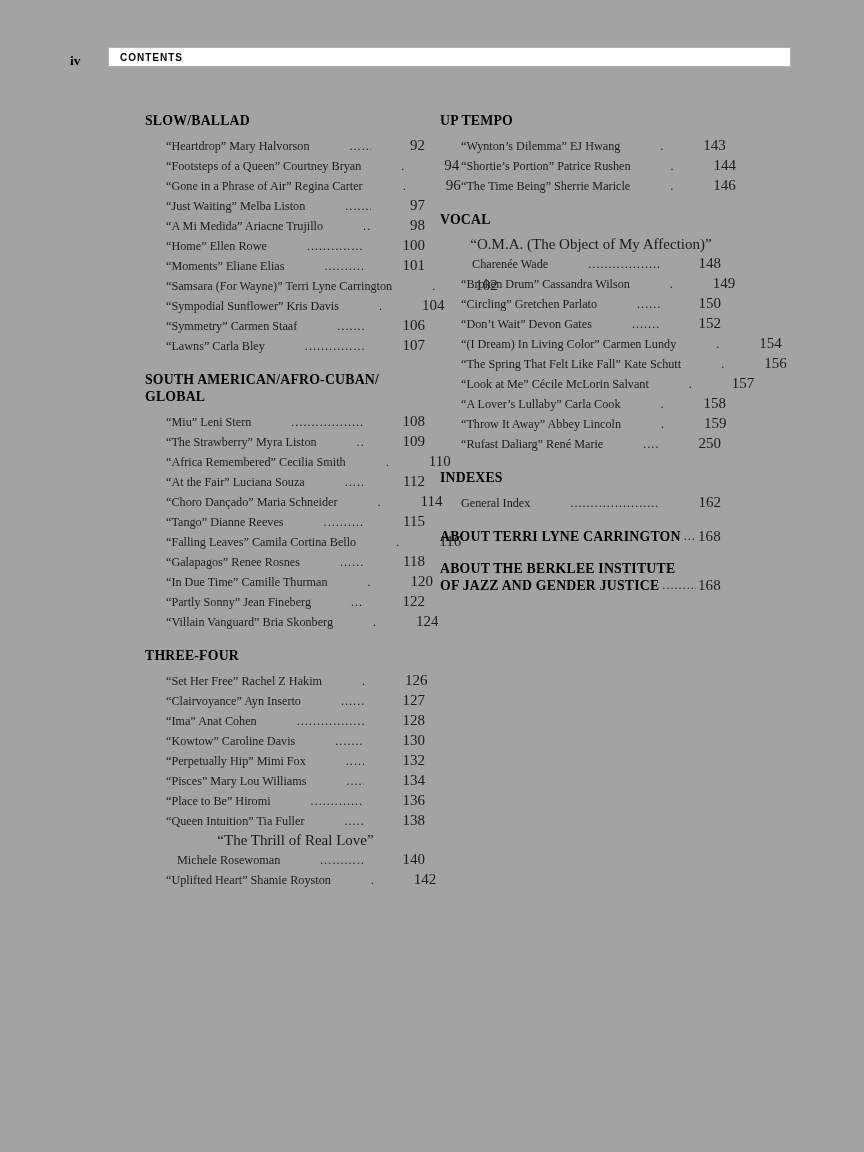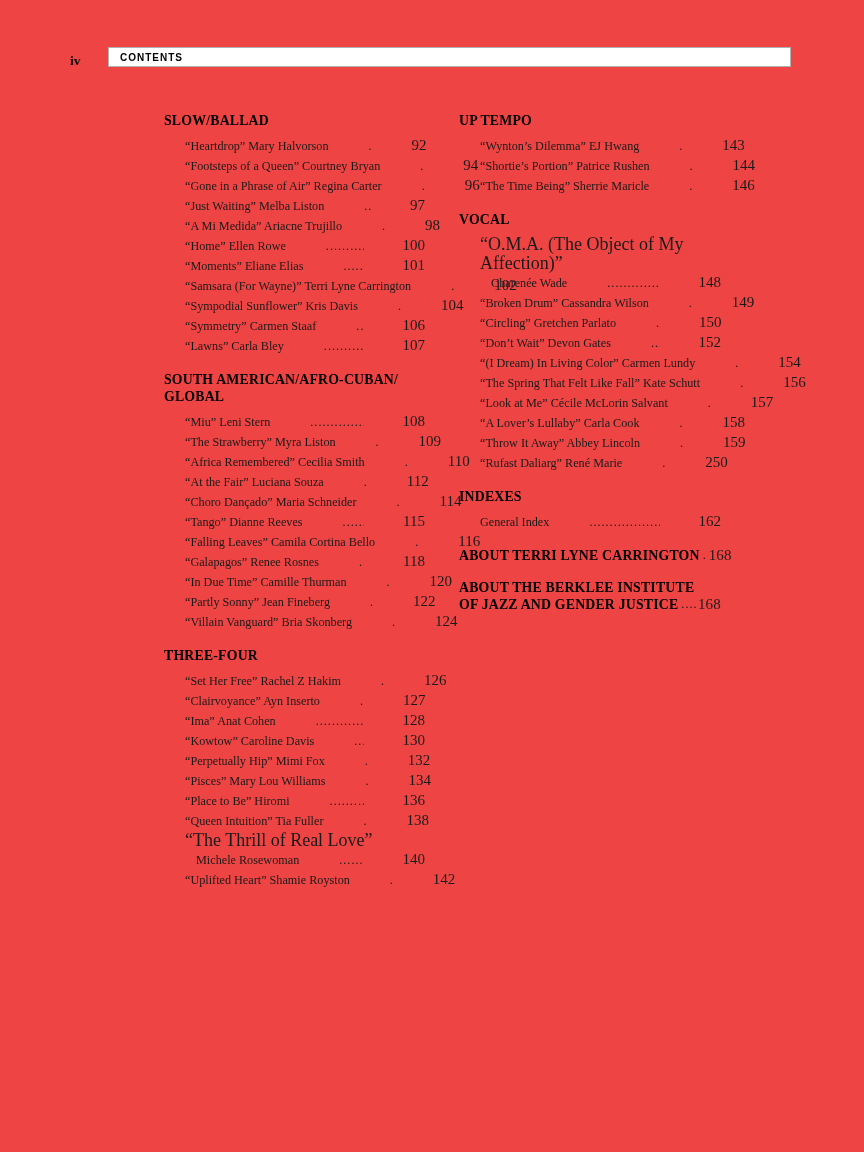--- a/index.html
+++ b/index.html
@@ -4,21 +4,21 @@
 <style>
   * { margin: 0; padding: 0; box-sizing: border-box; }
   html, body { width: 864px; height: 1152px; }
   body {
     background: #ffffff;
     font-family: "Liberation Serif", serif;
     color: #1a1a1a;
     position: relative;
     overflow: hidden;
   }
-  .page { position: absolute; inset: 0; background: #ef4444; }
+  .page { position: absolute; inset: 0; background: #a3a3a3; }
 
   .folio {
     position: absolute; left: 70px; top: 53px;
     font-weight: bold; font-size: 13.5px; color: #000;
   }
   .header-box {
     position: absolute; left: 108px; top: 47px;
     width: 683px; height: 20px;
     border: 1px solid #b0b0b0;
     display: flex; align-items: center;
@@ -27,42 +27,42 @@
   .header-title {
     font-family: "Liberation Sans", sans-serif;
     font-weight: bold; font-size: 10px;
     letter-spacing: 1px; color: #000;
   }
 
   .col { position: absolute; top: 112px; }
   .col-left  { left: 145px; width: 280px; }
   .col-right { left: 440px; width: 281px; }
 
-  .toc-section { margin-bottom: 15px; margin-left: 19px; }
+  .toc-section { margin-bottom: 15px; }
 
   .heading {
     font-size: 13.8px; font-weight: bold; color: #000;
     letter-spacing: 0.2px; line-height: 17px;
     margin-bottom: 7px;
   }
   .h-line { display: block; }
   .heading-row {
     display: flex; align-items: center;
     margin-bottom: 7px;
   }
   .heading-block { margin-bottom: 0; }
   .heading-row .h-text { flex: 0 0 auto; white-space: nowrap; }
 
   .entries { padding-left: 21px; }
   .entry-row {
     display: flex; align-items: baseline;
     font-size: 12.2px; line-height: 19px; gap: 37px;
   }
   .entry-row .t { flex: 0 0 auto; white-space: nowrap; }
-  .entry-title { font-size: 18px; line-height: 19px; }
+  .entry-title { font-size: 15px; line-height: 19px; text-align: center; }
   .entry-cont { padding-left: 11px; }
 
   .leader {
     flex: 1 1 auto; min-width: 4px;
     overflow: hidden; white-space: nowrap;
     margin: 0 2px 0 3px;
     font-size: 12.2px; font-weight: normal;
   }
   .leader::after {
     content: "...........................................................................................................";

